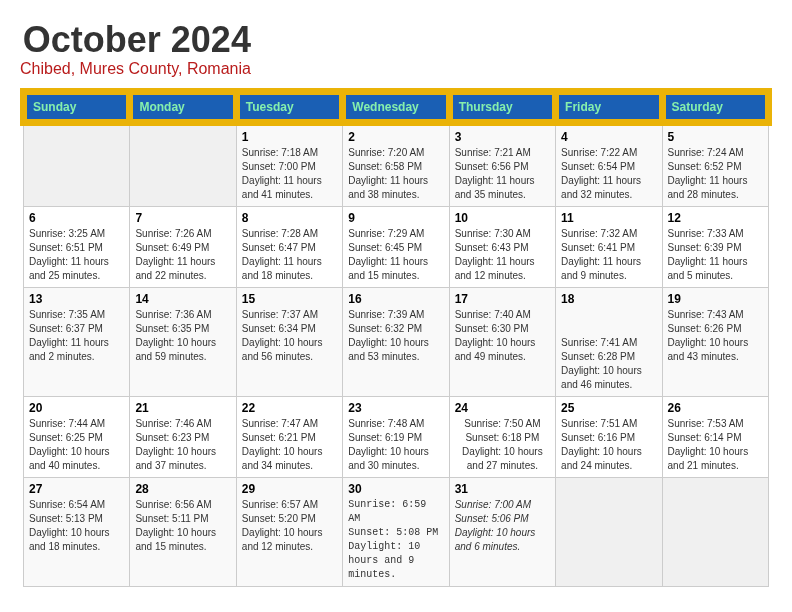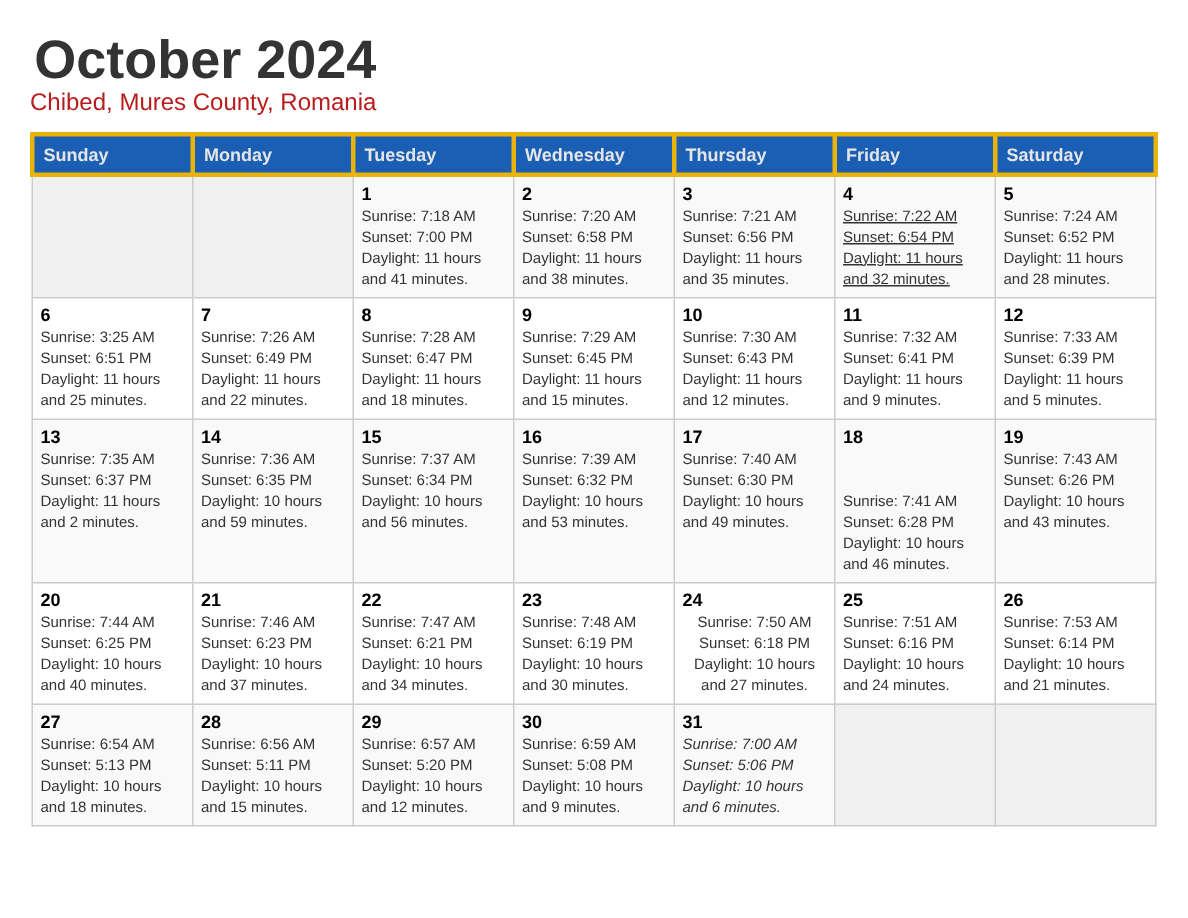--- a/index.html
+++ b/index.html
@@ -53,25 +53,25 @@
       font-size: 16px;
       color: #b91c1c;
     }
     .calendar {
       width: 100%;
       border-collapse: collapse;
       font-size: 11px;
     }
     .calendar th {
       background: #1a5fb4;
-      color: #e5e5e5;
+      color: #86efac;
       text-align: left;
       padding: 5px 6px;
       font-size: 12px;
-      border: 3px solid #eab308;
+      border: 7px solid #eab308;
     }
     .calendar td {
       border: 1px solid #ccc;
       vertical-align: top;
       padding: 4px 5px;
       width: calc(100% / 7);
       min-height: 80px;
       background: #fff;
     }
     .calendar tr:nth-child(odd) td {
@@ -134,21 +134,21 @@
 Daylight: 11 hours and 38 minutes.</div>
         </td>
         <td>
           <span class="day-number">3</span>
           <div class="day-info" style="white-space: pre-line;">Sunrise: 7:21 AM
 Sunset: 6:56 PM
 Daylight: 11 hours and 35 minutes.</div>
         </td>
         <td>
           <span class="day-number">4</span>
-          <div class="day-info" style="white-space: pre-line; text-decoration: underline;">Sunrise: 7:22 AM
+          <div class="day-info" style="white-space: pre-line;">Sunrise: 7:22 AM
 Sunset: 6:54 PM
 Daylight: 11 hours and 32 minutes.</div>
         </td>
         <td>
           <span class="day-number">5</span>
           <div class="day-info" style="white-space: pre-line;">Sunrise: 7:24 AM
 Sunset: 6:52 PM
 Daylight: 11 hours and 28 minutes.</div>
         </td>
       </tr>
@@ -298,21 +298,21 @@
 Daylight: 10 hours and 15 minutes.</div>
         </td>
         <td>
           <span class="day-number">29</span>
           <div class="day-info" style="white-space: pre-line;">Sunrise: 6:57 AM
 Sunset: 5:20 PM
 Daylight: 10 hours and 12 minutes.</div>
         </td>
         <td>
           <span class="day-number">30</span>
-          <div class="day-info" style="white-space: pre-line;">Sunrise: 6:59 AM
+          <div class="day-info" style="white-space: pre-line; font-family: Liberation Mono, monospace;">Sunrise: 6:59 AM
 Sunset: 5:08 PM
 Daylight: 10 hours and 9 minutes.</div>
         </td>
         <td>
           <span class="day-number">31</span>
           <div class="day-info" style="white-space: pre-line; font-style: italic;">Sunrise: 7:00 AM
 Sunset: 5:06 PM
 Daylight: 10 hours and 6 minutes.</div>
         </td>
         <td class="empty-cell"></td>

